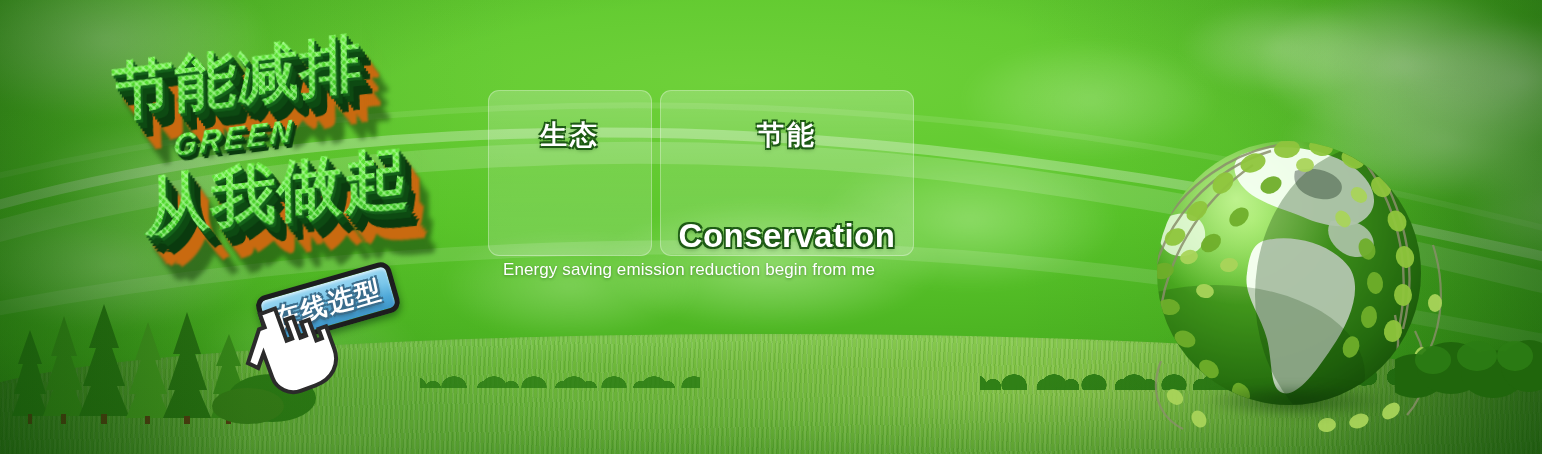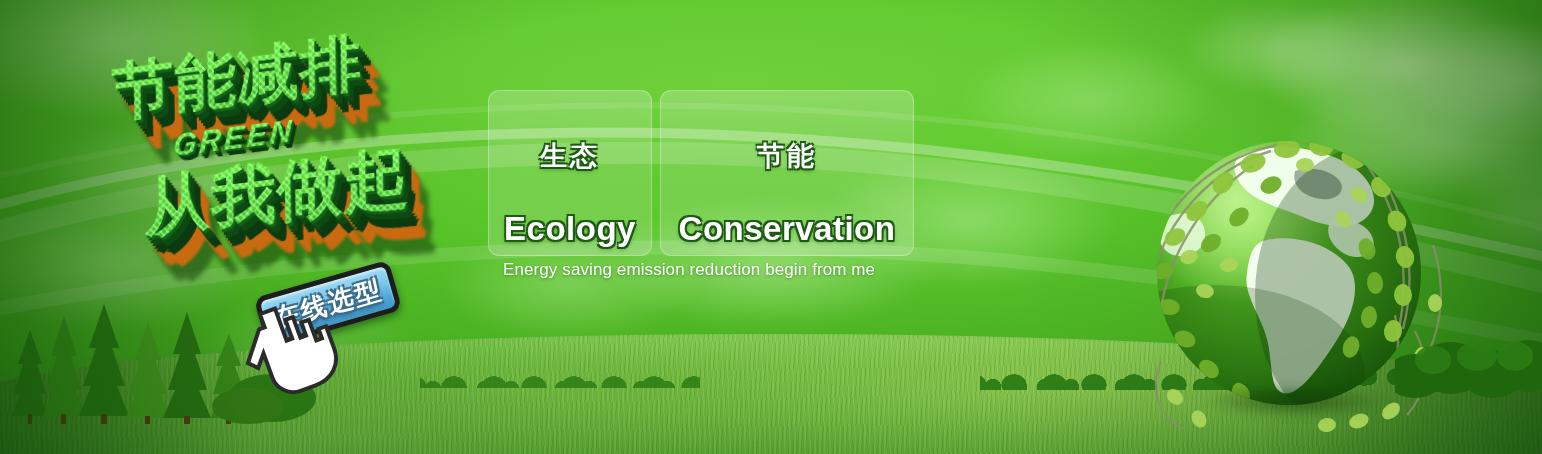--- a/index.html
+++ b/index.html
@@ -152,22 +152,22 @@
   .hand { position:absolute; left:-22px; top:18px; }
 
   
   .cards { position:absolute; left:488px; top:90px; display:flex; gap:8px; }
   .card {
     height:166px;
     border-radius:11px;
     background:linear-gradient(180deg, rgba(255,255,255,0.22) 0%, rgba(255,255,255,0.13) 45%, rgba(255,255,255,0.18) 100%);
     border:1px solid rgba(255,255,255,0.30);
     display:flex; flex-direction:column; align-items:center;
-    justify-content:center;
-    padding-top:40px;
+    justify-content:space-between;
+    padding-top:26px;
     backdrop-filter:blur(.5px);
   }
   .card.c1 { width:164px; }
   .card.c2 { width:254px; }
   .card.c3 { width:202px; }
   .card-cn {
     font-size:27px; font-weight:bold; color:#ffffff; letter-spacing:3px;
     text-shadow:
       -1.6px -1.6px 0 #1d5a14, 1.6px -1.6px 0 #1d5a14,
       -1.6px 1.6px 0 #1d5a14, 1.6px 1.6px 0 #1d5a14,
@@ -410,21 +410,20 @@
     <svg width="100" height="100" viewBox="0 0 100 100">
       <path d="M42,6 L50,6 L50,40 L56,40 L56,20 L64,20 L64,42 L70,42 L70,28 L78,28 L78,50
                L84,50 L84,40 L92,40 L92,64 C92,80 80,92 62,92 L46,92 C34,92 24,82 24,70
                L24,44 L14,56 L6,48 L28,20 L34,20 L34,6 Z" fill="#ffffff" stroke="#2b2b2b" stroke-width="4" stroke-linejoin="miter" transform="rotate(-20 50 50)"></path>
     </svg>
   </div>
 
   <div class="cards">
     <div class="card c1">
       <span class="card-cn">生态</span>
-      <span class="card-en">Ecology</span>
     </div>
     <div class="card c2">
       <span class="card-cn">节能</span>
       <span class="card-en">Conservation</span>
     </div>
   </div>
 
   <div class="tagline">Energy saving emission reduction begin from me</div>
 
 </div>

